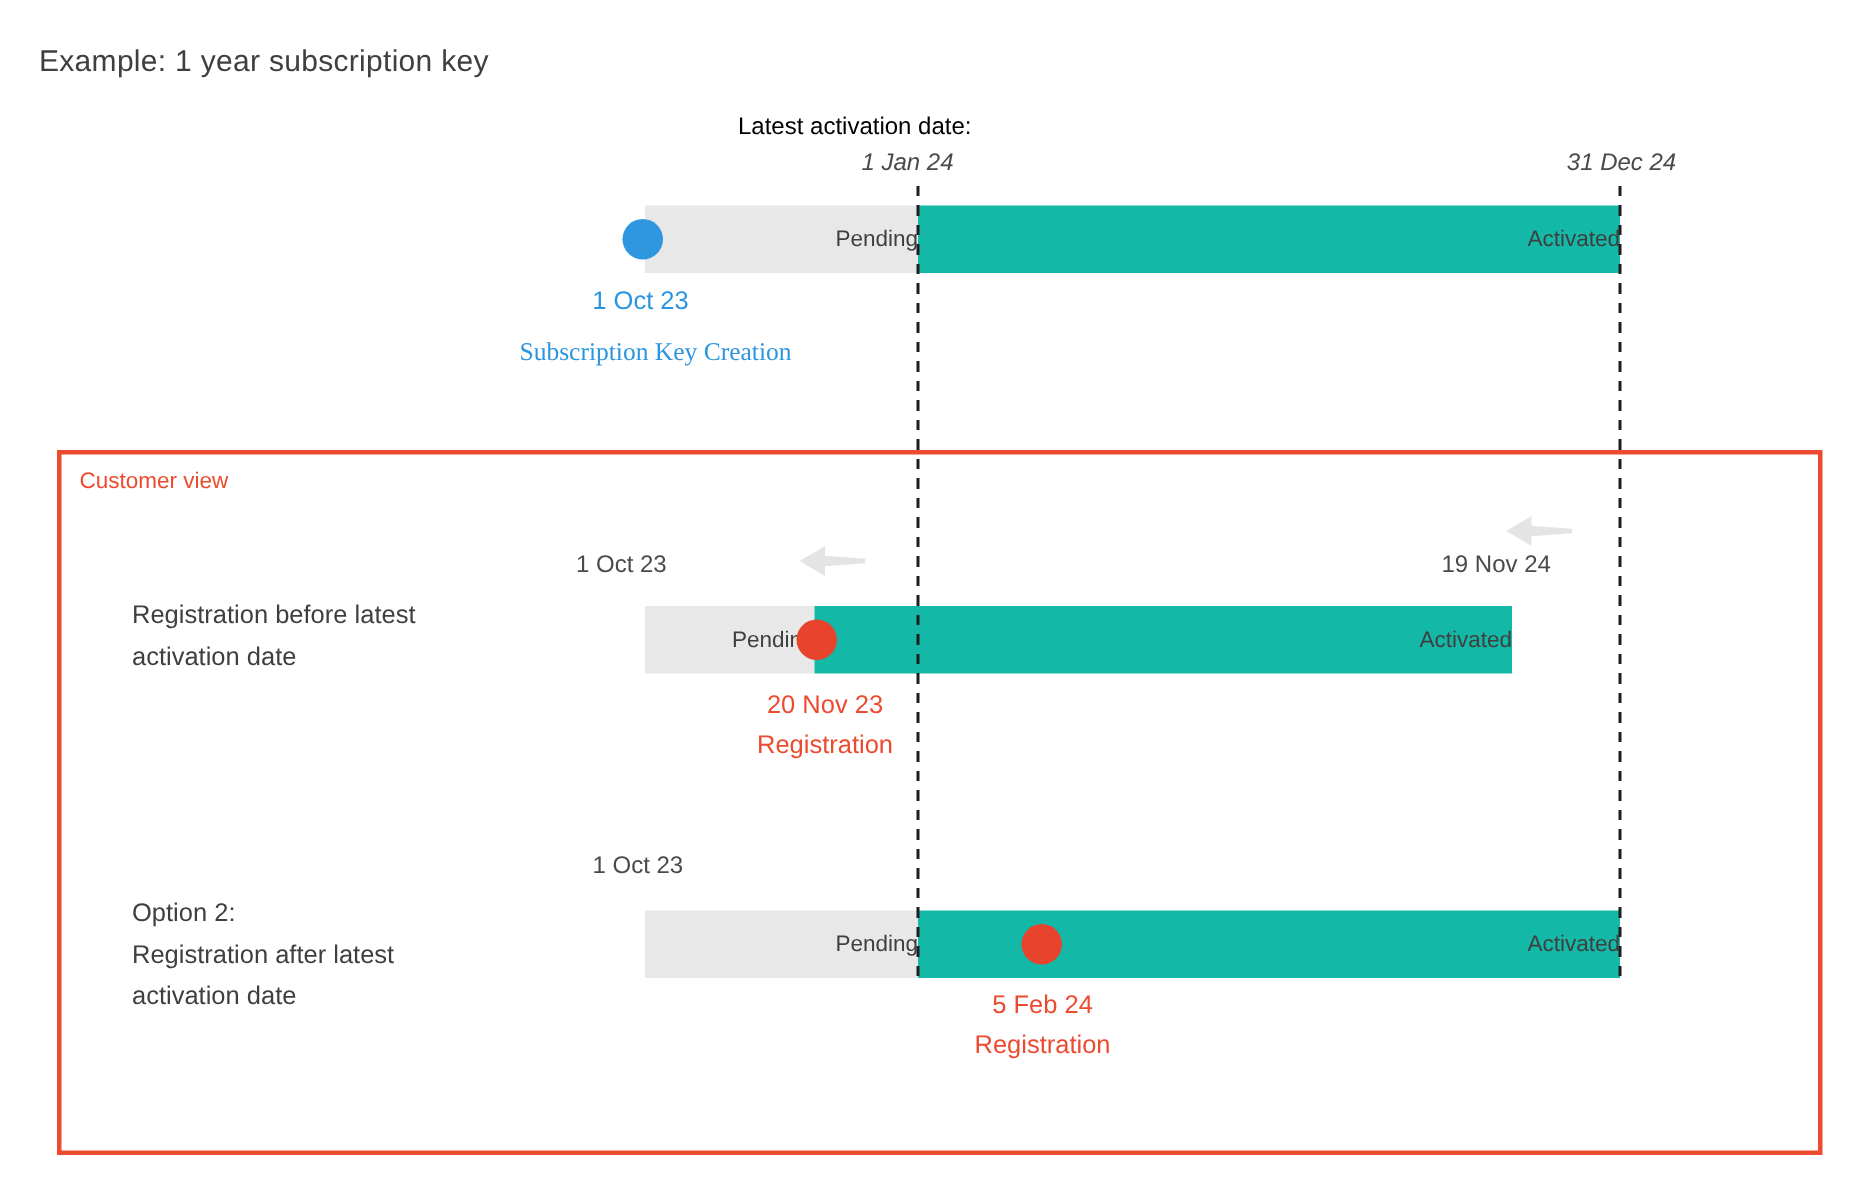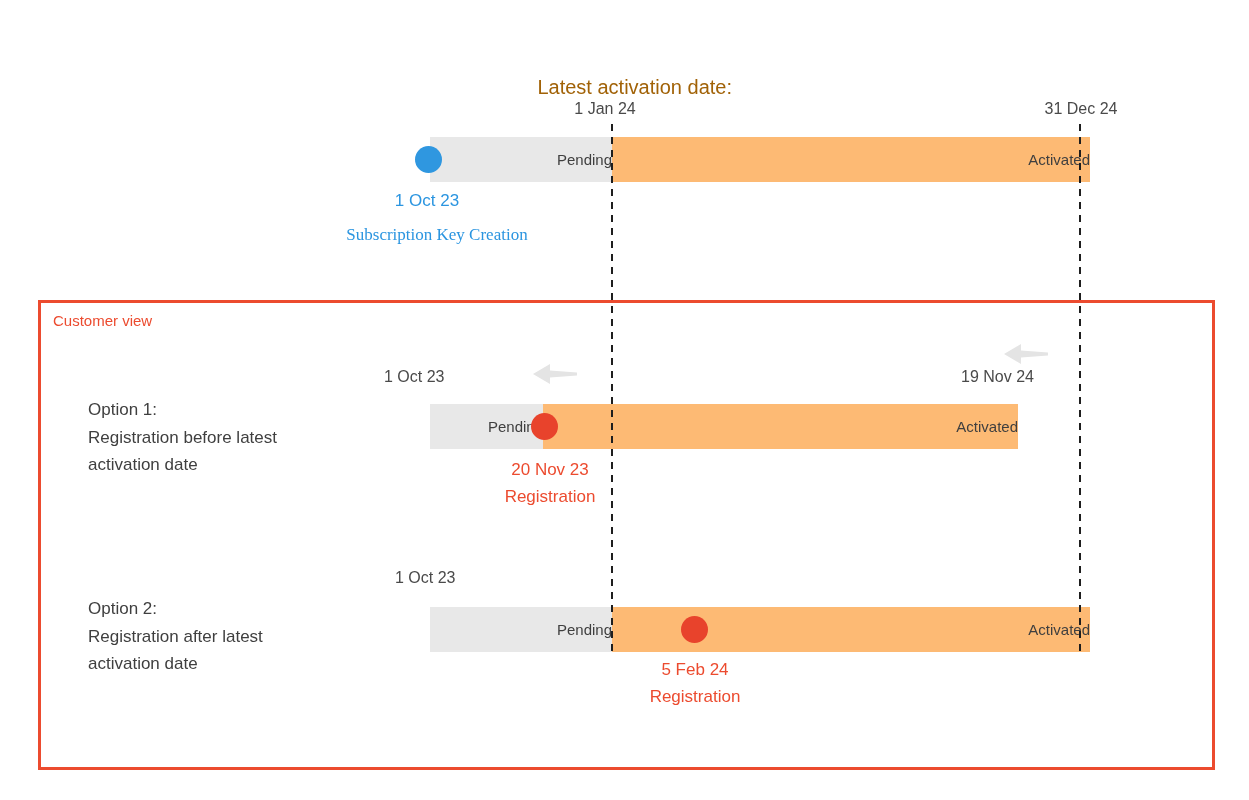--- a/index.html
+++ b/index.html
@@ -1,32 +1,32 @@
 <!DOCTYPE html>
 <html><head>
 <meta charset="utf-8">
 <style>
   html,body{margin:0;padding:0;background:#ffffff;}
   body{font-family:"Liberation Sans","DejaVu Sans",sans-serif;}
   .canvas{position:relative;width:1249px;height:800px;background:#ffffff;overflow:hidden;}
 
   .title{position:absolute;left:26px;top:30px;font-size:20px;color:#3F3F3F;letter-spacing:.2px;}
 
-  .axis-label{position:absolute;top:76px;left:492px;width:240px;text-align:right;
-              font-size:20px;color:#a16207;}
+  .axis-label{position:absolute;top:76px;left:492px;width:240px;text-align:left;
+              font-size:16px;color:#000000;}
   .date-lbl{position:absolute;font-size:16px;color:#4A4A4A;}
-  .date-c{width:140px;text-align:center;}
+  .date-c{width:140px;text-align:center;font-style:italic;}
 
   .vline{position:absolute;width:2px;z-index:5;
          background:repeating-linear-gradient(to bottom,#1E1E1E 0px,#1E1E1E 7px,transparent 7px,transparent 13px);}
 
   .bar{position:absolute;height:45px;display:flex;align-items:center;justify-content:flex-end;
        font-size:15px;color:#3F3F3F;z-index:1;}
   .bar-gray{background:#E8E8E8;}
-  .bar-green{background:#fdba74;padding-left:10px;}
+  .bar-green{background:#14b8a6;}
 
   .dot{position:absolute;width:27px;height:27px;border-radius:50%;z-index:6;}
   .dot-blue{background:#2F97E0;}
   .dot-red{background:#E8432C;}
 
   .blue-text{position:absolute;color:#2B95E0;font-size:17px;text-align:center;}
   .red-text{position:absolute;color:#EC4B2F;font-size:17px;text-align:center;}
 
   .customer-box{position:absolute;left:38px;top:300px;width:1177px;height:470px;
                 border:3px solid #EC4B2F;box-sizing:border-box;z-index:2;}
@@ -34,20 +34,21 @@
 
   .option-text{position:absolute;left:88px;font-size:17px;color:#3F3F3F;line-height:27.5px;}
 
   .arrow{position:absolute;z-index:4;}
 </style>
 </head>
 <body>
 
 <div class="canvas">
 
+  <div class="title">Example: 1 year subscription key</div>
 
   <div class="axis-label">Latest activation date:</div>
   <div class="date-lbl date-c" style="left:535px;top:100px;">1 Jan 24</div>
   <div class="date-lbl date-c" style="left:1011px;top:100px;">31 Dec 24</div>
 
   <div class="vline" style="left:611px;top:124px;height:528px;"></div>
   <div class="vline" style="left:1079px;top:124px;height:528px;"></div>
 
   <div class="bar bar-gray" style="left:430px;top:137px;width:182px;">
     <span>Pending</span>
@@ -56,21 +57,20 @@
     <span>Activated</span>
   </div>
   <div class="dot dot-blue" style="left:415px;top:146px;"></div>
   <div class="blue-text" style="left:357px;top:191px;width:140px;">1 Oct 23</div>
   <div class="blue-text" style="left:307px;top:225px;width:260px;font-family:Liberation Serif, serif;">Subscription Key Creation</div>
 
   <div class="customer-box"></div>
   <div class="customer-label">Customer view</div>
 
   <div class="option-text" style="top:396px;">
-    <div>Option 1:</div>
     <div>Registration before latest</div>
     <div>activation date</div>
   </div>
 
   <div class="date-lbl" style="left:384px;top:368px;">1 Oct 23</div>
   <div class="date-lbl" style="left:961px;top:368px;">19 Nov 24</div>
 
   <svg class="arrow" style="left:533px;top:363px;" width="44" height="22" viewBox="0 0 44 22">
     <polygon points="0,11 17,1 17,7.5 44,9.5 44,12.5 17,14.5 17,21" fill="#E4E4E4"></polygon>
   </svg>

